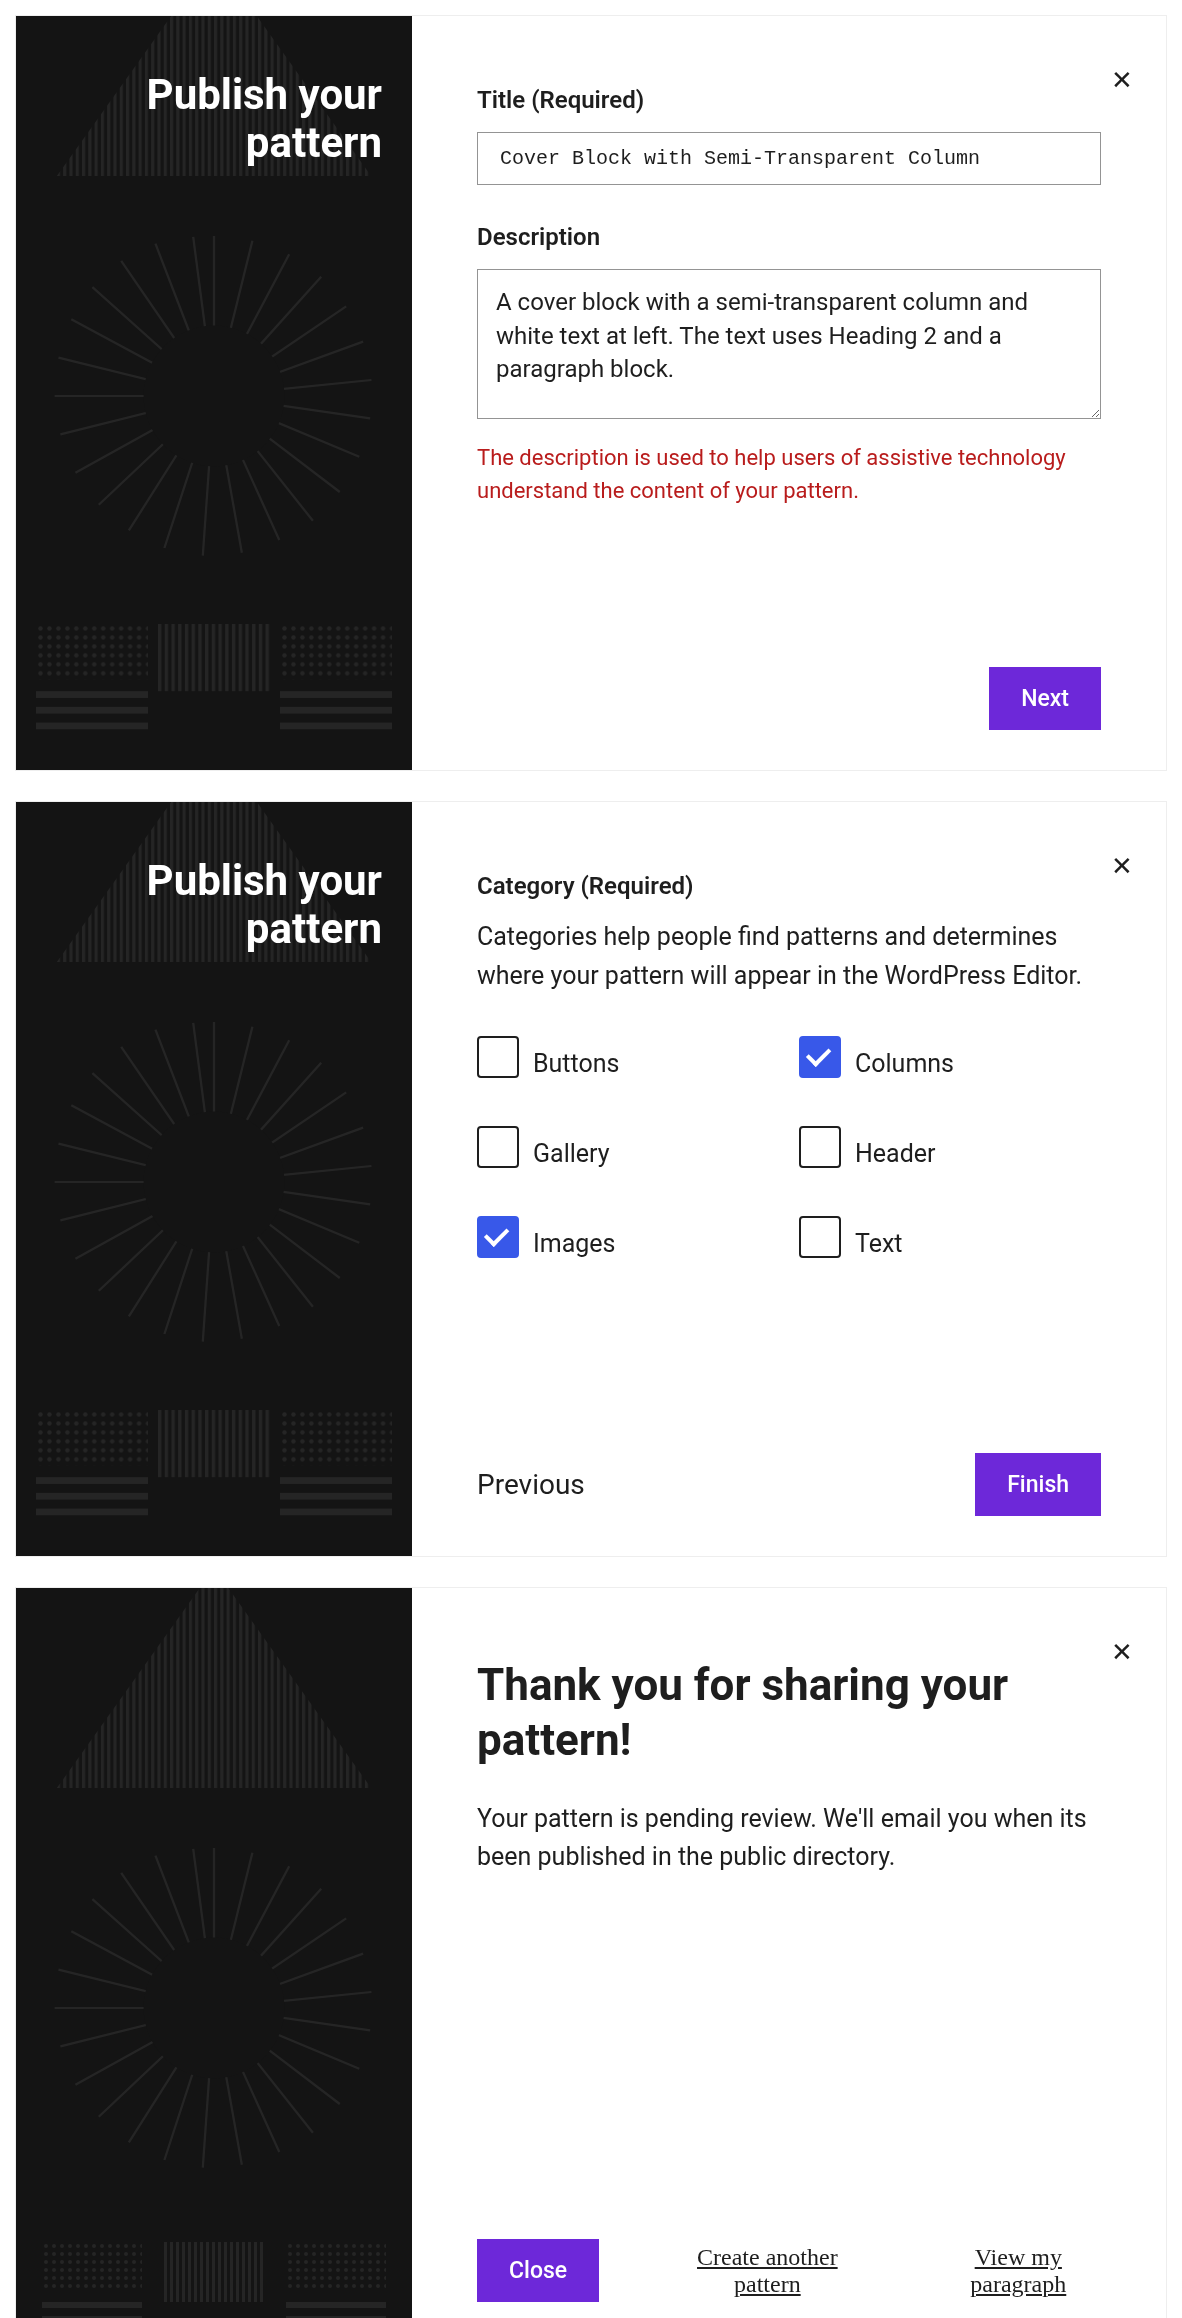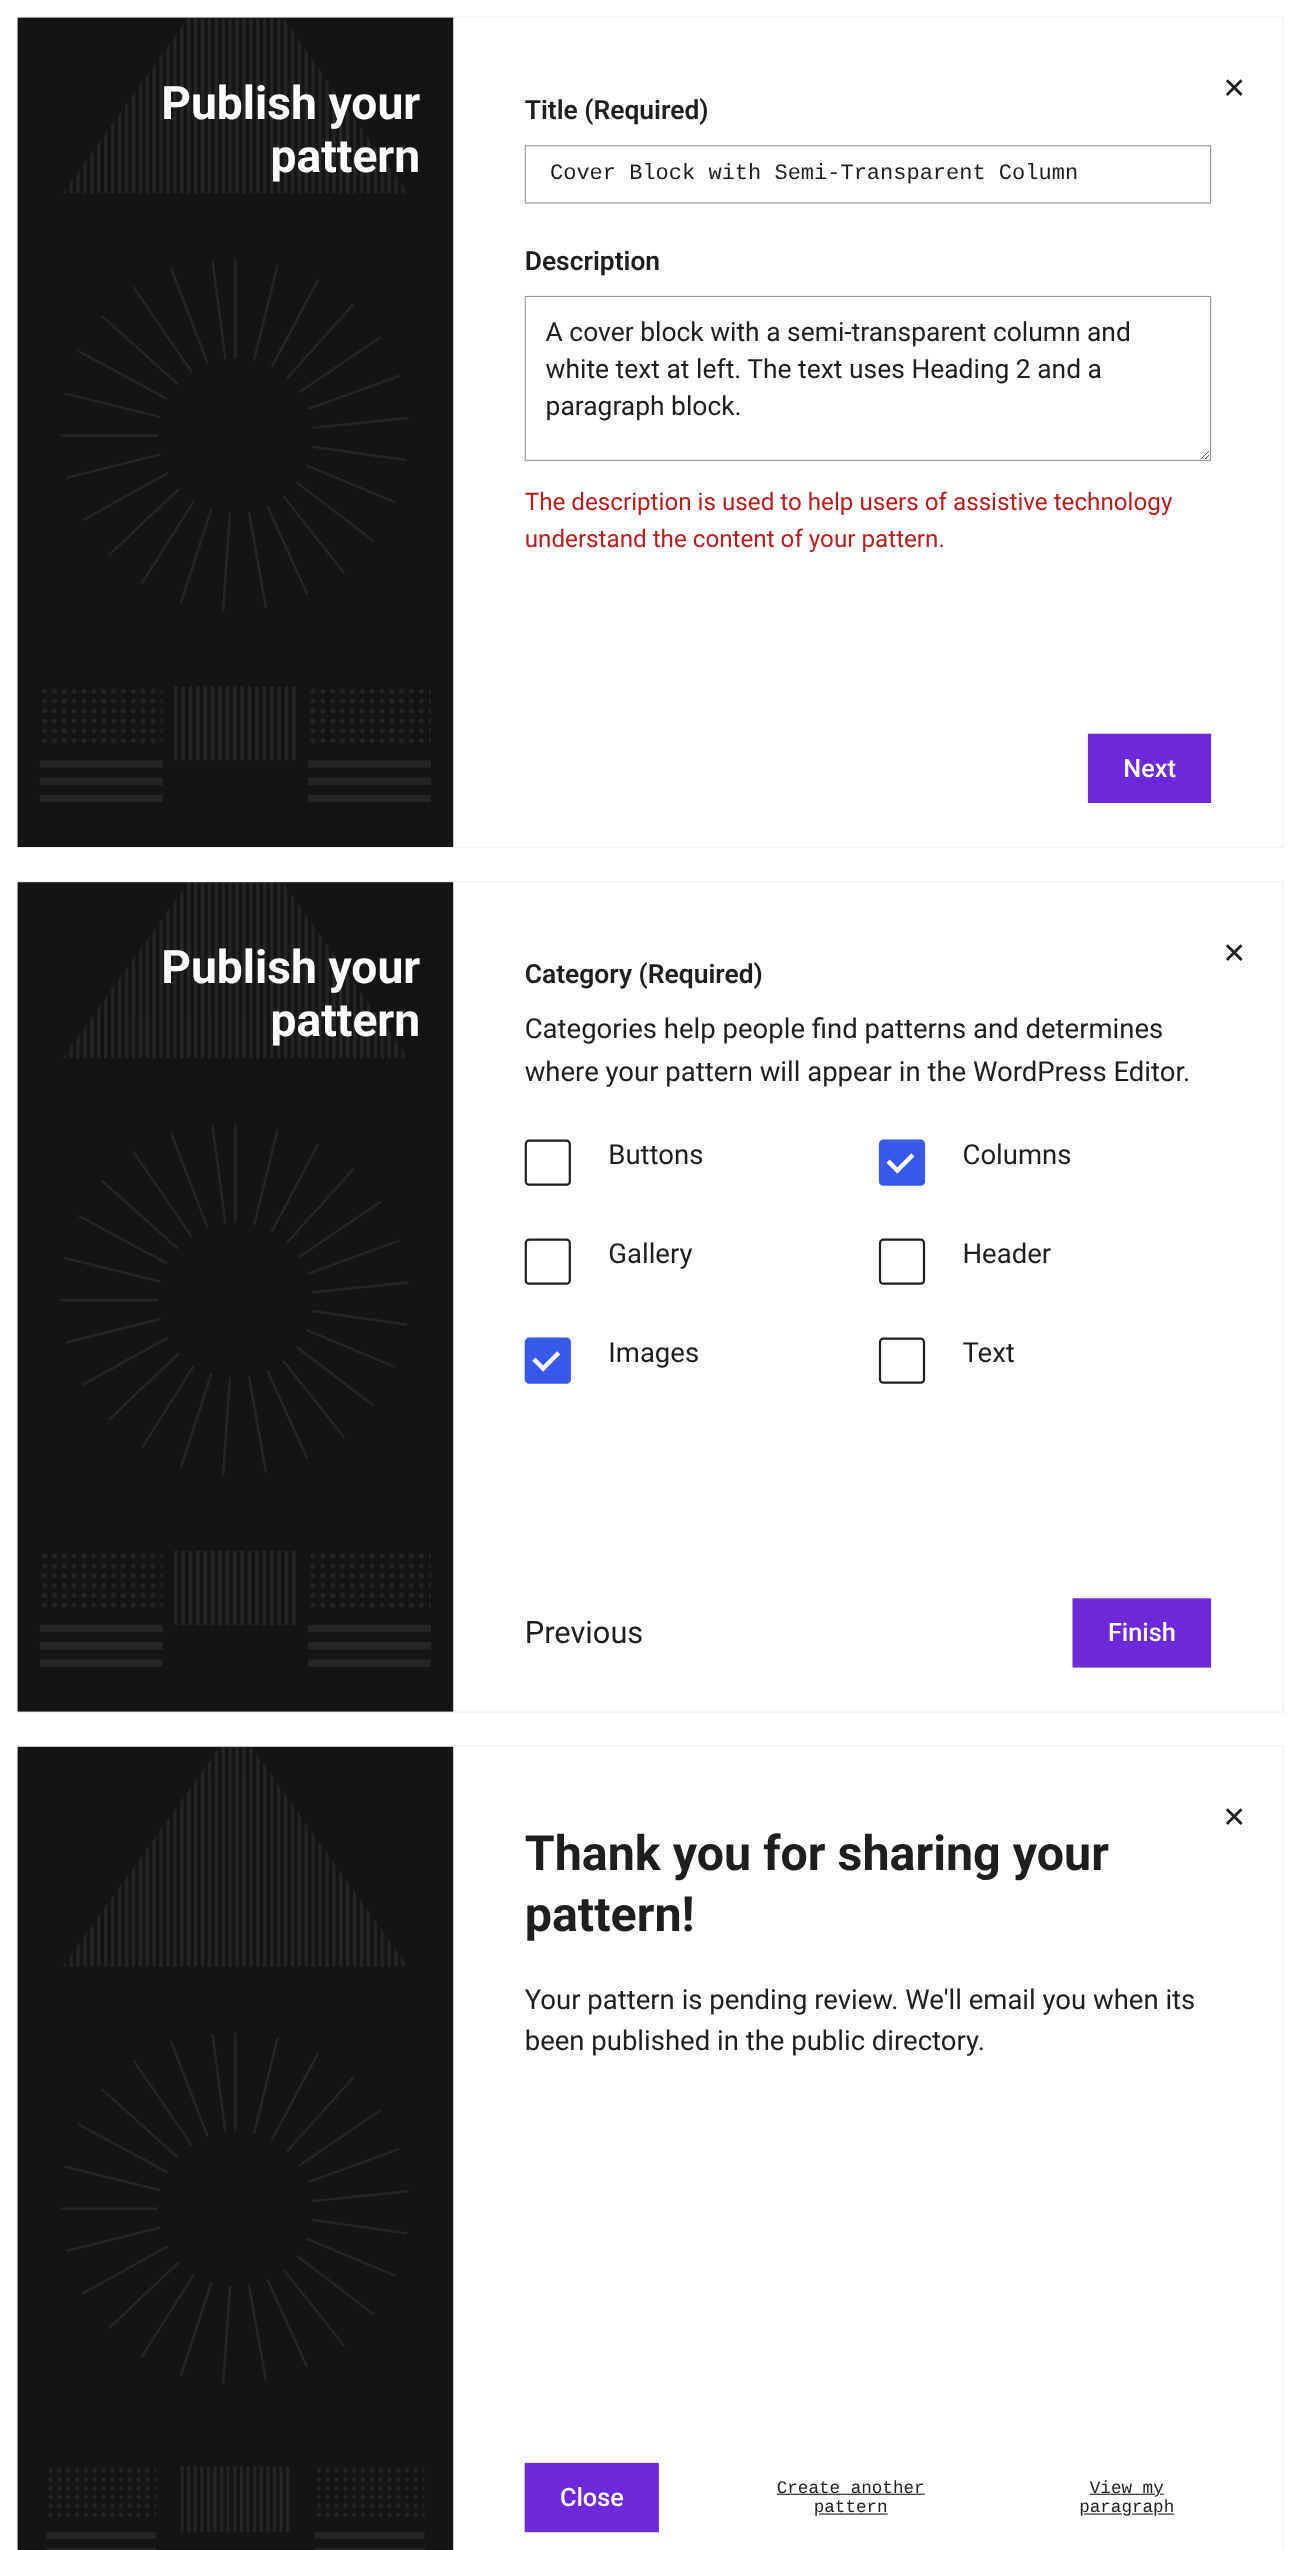--- a/index.html
+++ b/index.html
@@ -148,37 +148,37 @@
       background: none;
       border: none;
       font-size: 28px;
       color: #1e1e1e;
       cursor: pointer;
       font-family: inherit;
     }
     .btn-link {
       background: none;
       border: none;
-      font-size: 16px;
+      font-size: 24px;
       color: #1e1e1e;
       text-decoration: underline;
       cursor: pointer;
-      font-family: Liberation Mono, monospace;
+      font-family: Liberation Serif, serif;
       font-weight: 500;
     }
     .categories {
       display: grid;
       grid-template-columns: 1fr 1fr;
       row-gap: 48px;
       column-gap: 20px;
     }
     .cat-item {
       display: flex;
-      align-items: flex-start;
-      gap: 34px;
+      align-items: flex-end;
+      gap: 14px;
       cursor: pointer;
     }
     .checkbox {
       width: 42px;
       height: 42px;
       border: 2px solid #1e1e1e;
       border-radius: 4px;
       display: flex;
       align-items: center;
       justify-content: center;

